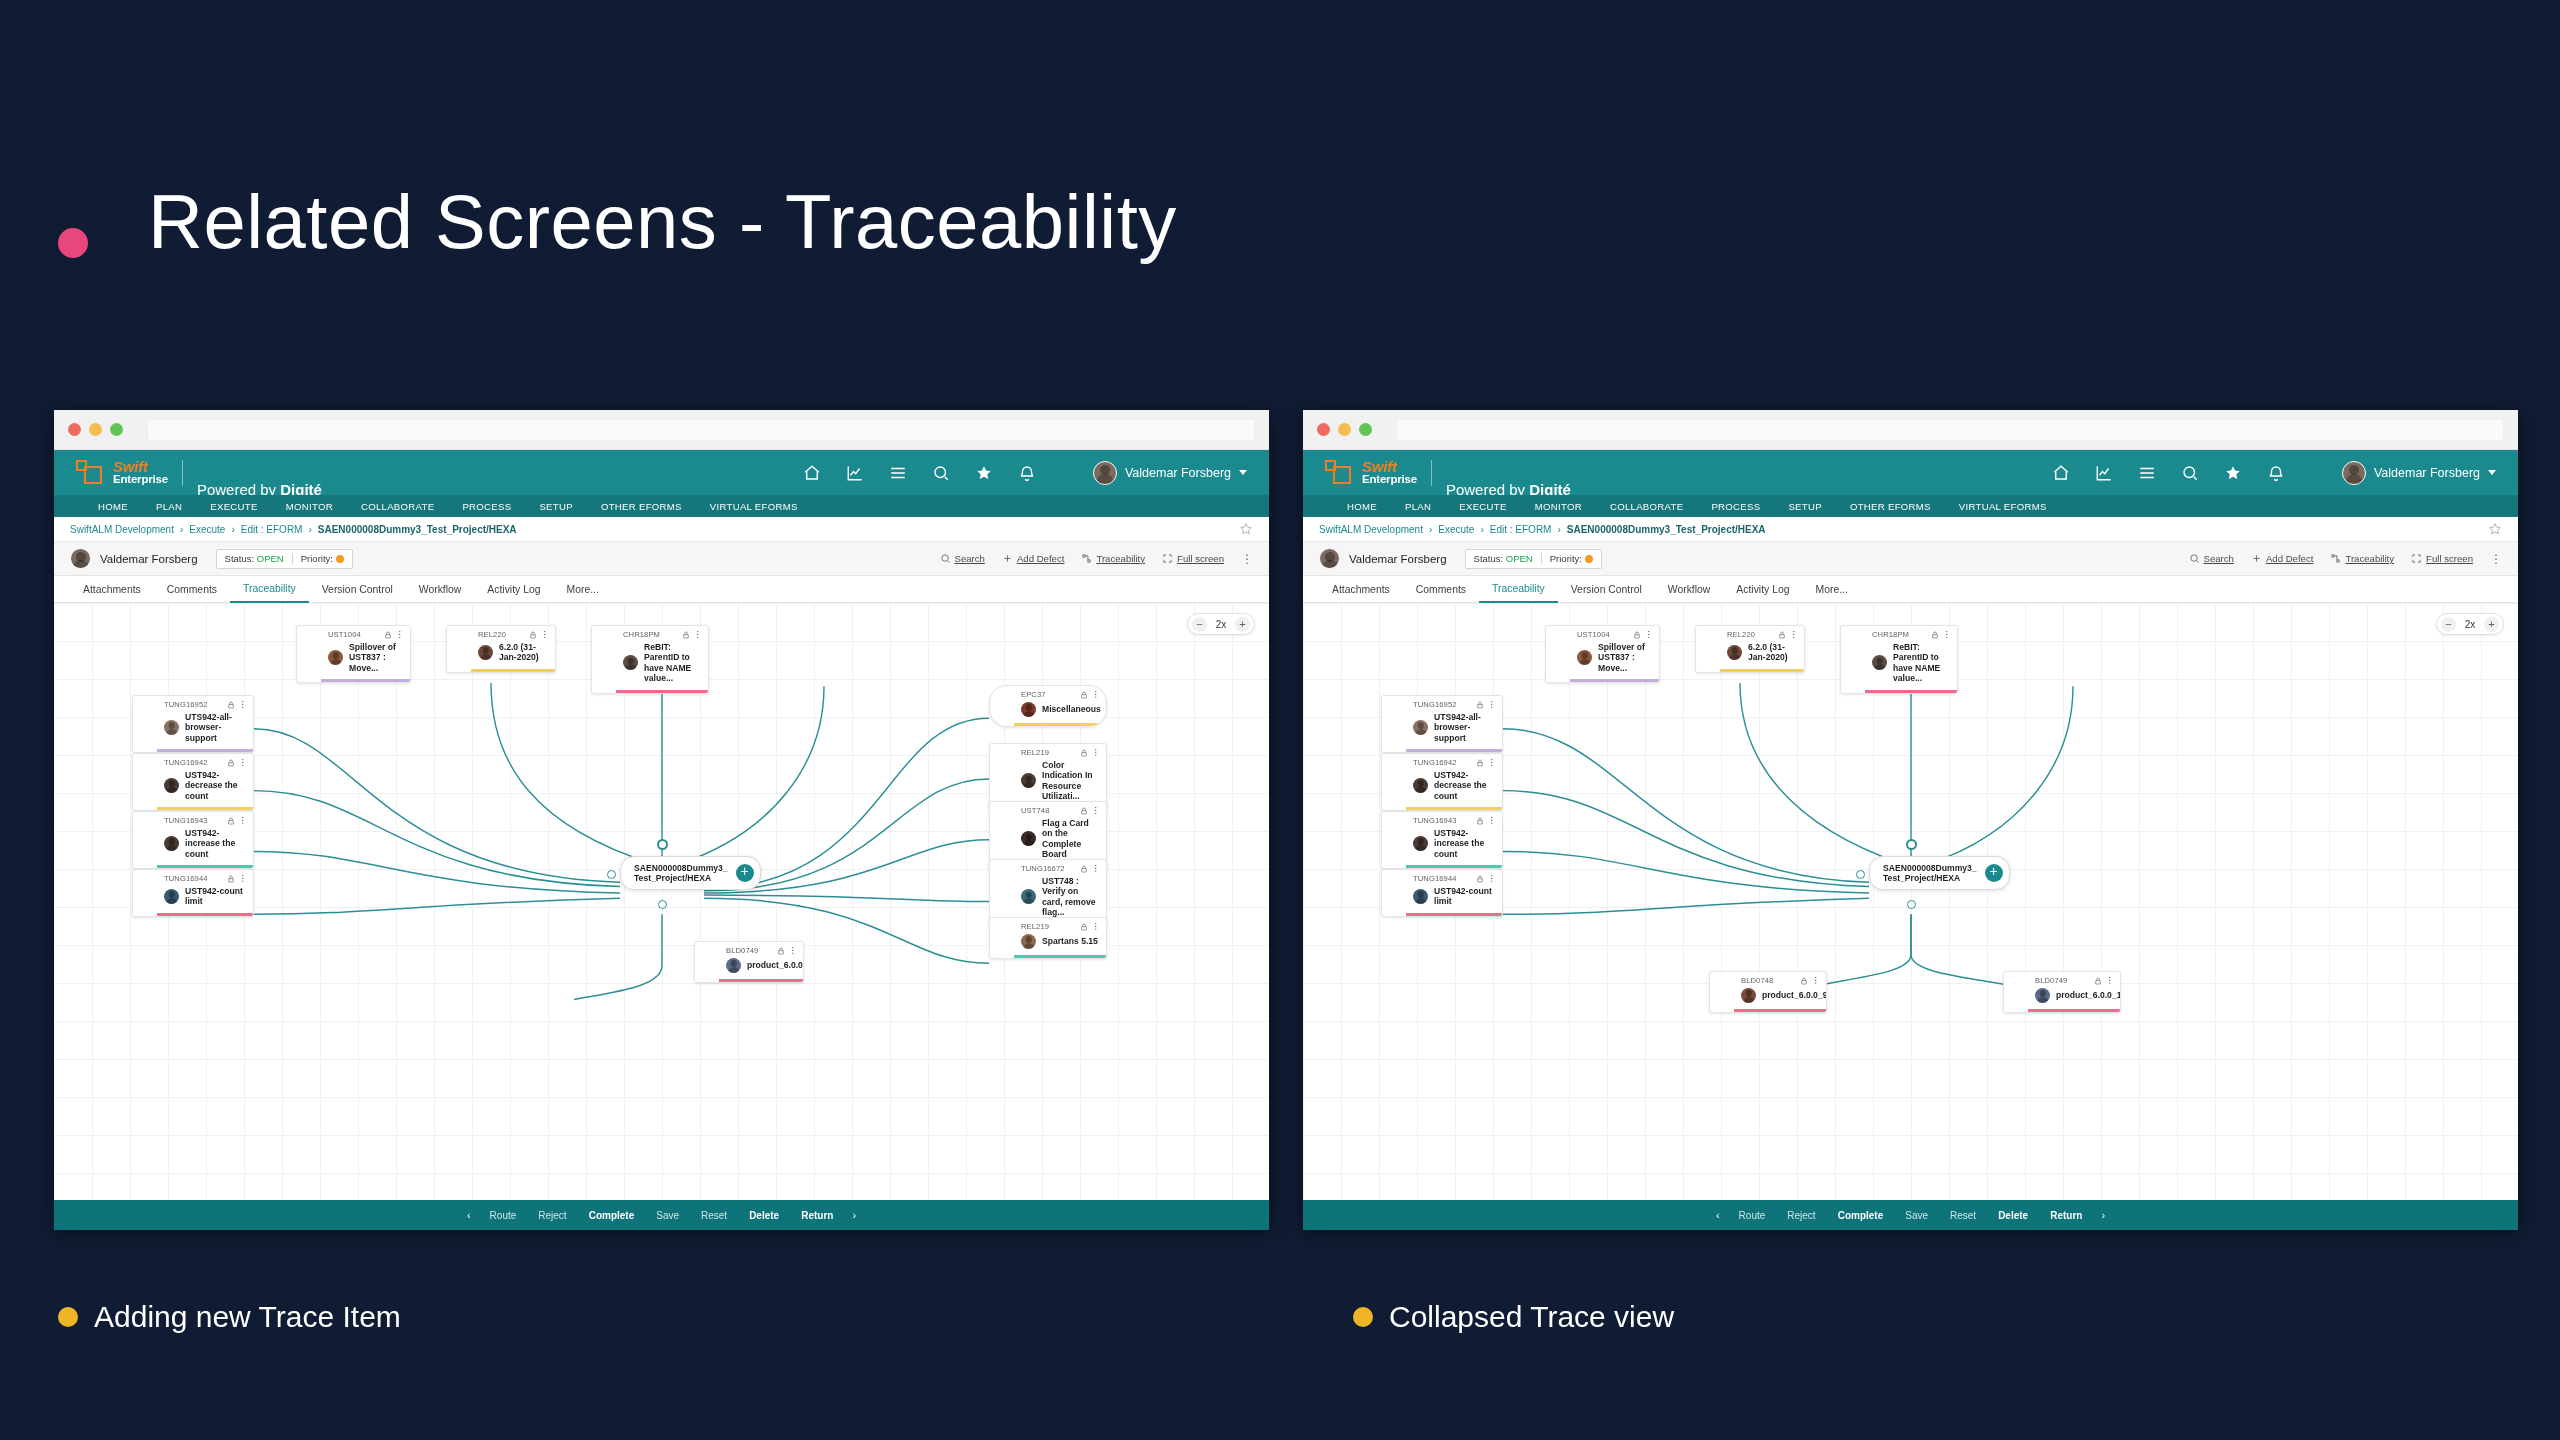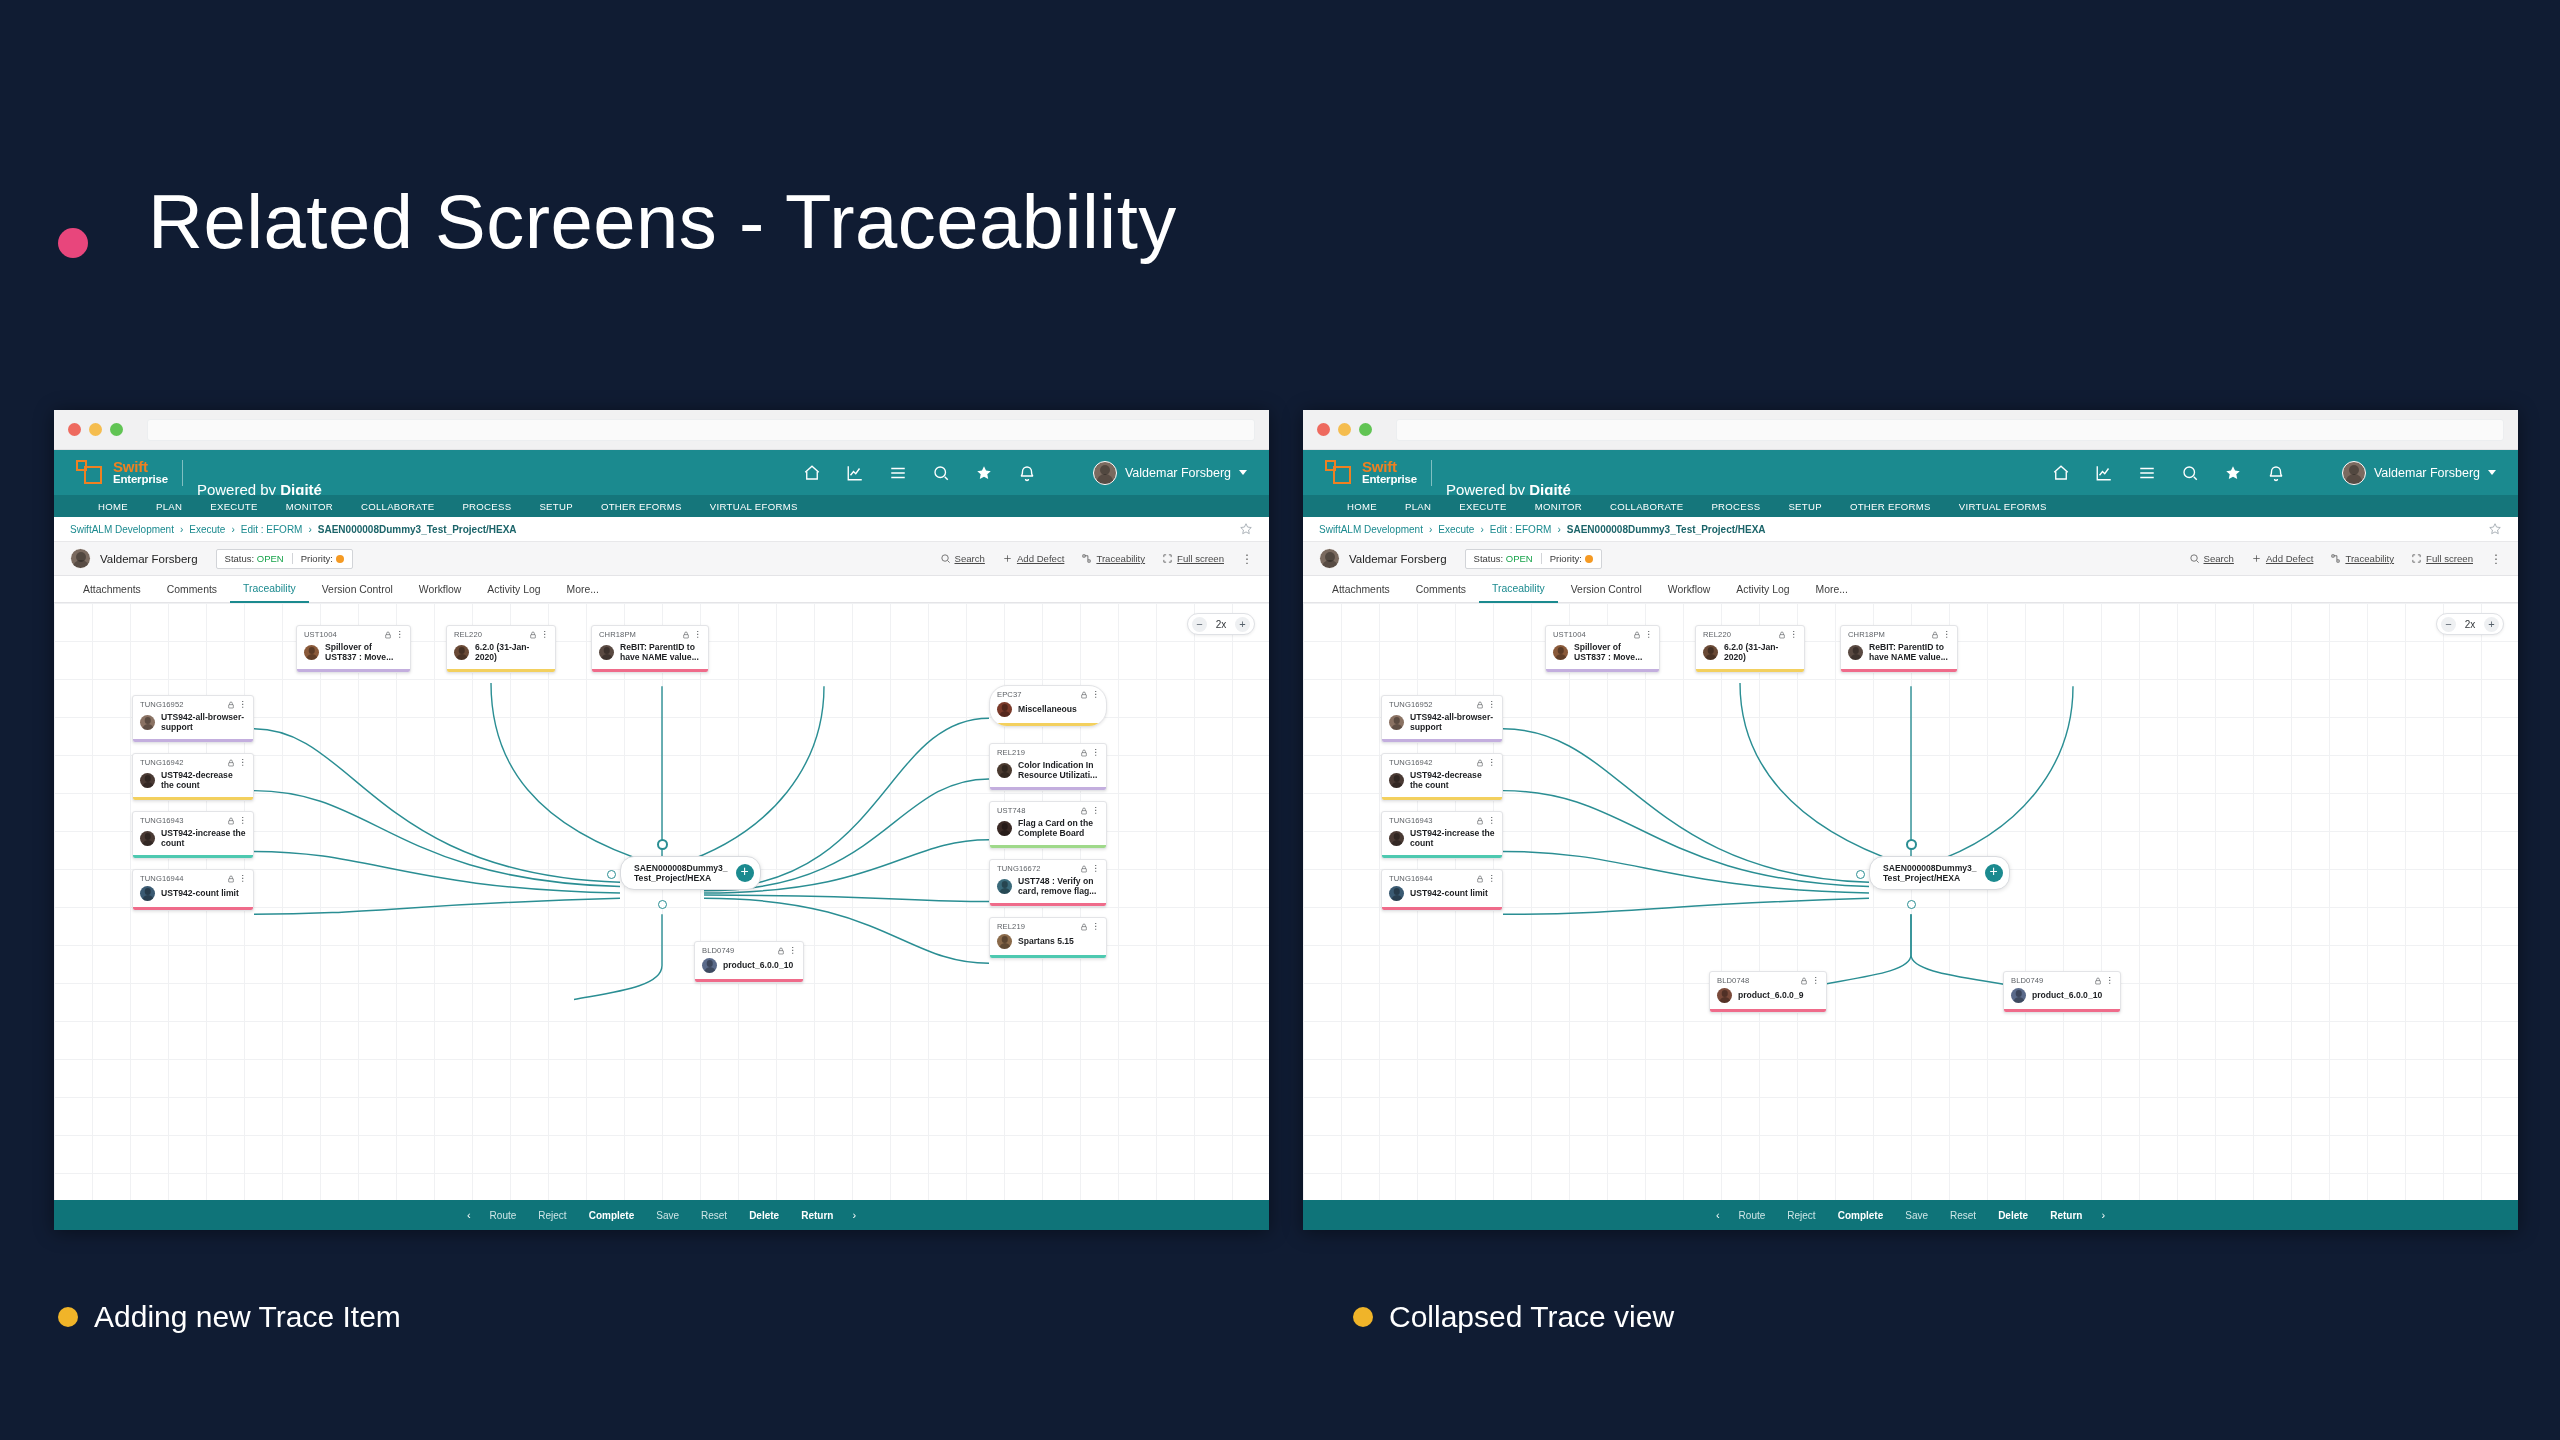--- a/index.html
+++ b/index.html
@@ -52,21 +52,21 @@
     display: flex; align-items: center; padding: 0 22px; color: #fff;
   }
   .logo-wrap { display: flex; align-items: center; gap: 9px; }
   .logo-mark { width: 28px; height: 26px; position: relative; flex: 0 0 28px; }
   .logo-mark i {
     position: absolute; border: 2.4px solid #ef8021; display:block;
   }
   .logo-mark i.a { left: 0; top: 0; width: 11px; height: 11px; }
   .logo-mark i.b { left: 8px; top: 6px; width: 18px; height: 18px; }
   .logo-text { line-height: 1.0; }
-  .logo-text .l1 { font-size: 15px; font-weight: bold; color:#ef8021; display:block; letter-spacing:-.2px;}
+  .logo-text .l1 { font-size: 15px; font-weight: bold; color:#ef8021; display:block; letter-spacing:-.2px;font-style:italic;}
   .logo-text .l2 { font-size: 11.5px; font-weight: bold; color:#ffffff; display:block; letter-spacing:-.2px;}
   .sep { width: 1px; height: 26px; background: rgba(255,255,255,.45); margin: 0 14px; }
   .powered { font-size: 15px; color: #ffffff; white-space: nowrap; margin-top: 34px; }
   .powered b { font-weight: bold; }
   .hdr-icons { margin-left: auto; display: flex; align-items: center; gap: 25px; }
   .hdr-icons .ic { width: 18px; height: 18px; display: block; }
   .hdr-icons svg { width: 18px; height: 18px; fill: none; stroke: #fff; stroke-width: 1.8; }
   .user-chip { display: flex; align-items: center; gap: 8px; margin-left: 32px; }
   .avatar {
     width: 24px; height: 24px; border-radius: 50%;
@@ -158,21 +158,21 @@
   }
   .zbtn { width: 15px; height: 15px; border-radius: 50%; background: #eef0f2;
           display: flex; align-items: center; justify-content: center;
           font-size: 11px; color: #55606a; line-height: 1; }
   .zlevel { font-size: 10px; color: #33373b; min-width: 16px; text-align: center; }
 
   
   .node {
     position: absolute; background: #fff; border: 1px solid #e3e4e7;
     border-radius: 3px; box-shadow: 0 1px 3px rgba(0,0,0,.10);
-    overflow: hidden; z-index: 4;
+    overflow: hidden; z-index: 4; padding-left: 24px;
   }
   .node .nhead {
     display: flex; align-items: center; padding: 4px 6px 1px 7px; gap: 4px;
   }
   .node .nid { font-size: 7.6px; color: #5d6166; letter-spacing: .1px; white-space: nowrap; }
   .node .nicons { margin-left: auto; display: flex; align-items: center; gap: 4px; }
   .node .nicons svg { width: 8px; height: 8px; stroke: #33373b; fill: none; stroke-width: 1.5; }
   .node .nicons .kb { font-size: 8.5px; color: #33373b; line-height: 1; letter-spacing: 0; }
   .node .nbody { display: flex; align-items: center; gap: 6px; padding: 2px 7px 6px 7px; }
   .node .nav2 { width: 15px; height: 15px; border-radius: 50%; flex: 0 0 15px; position: relative; overflow: hidden; }

